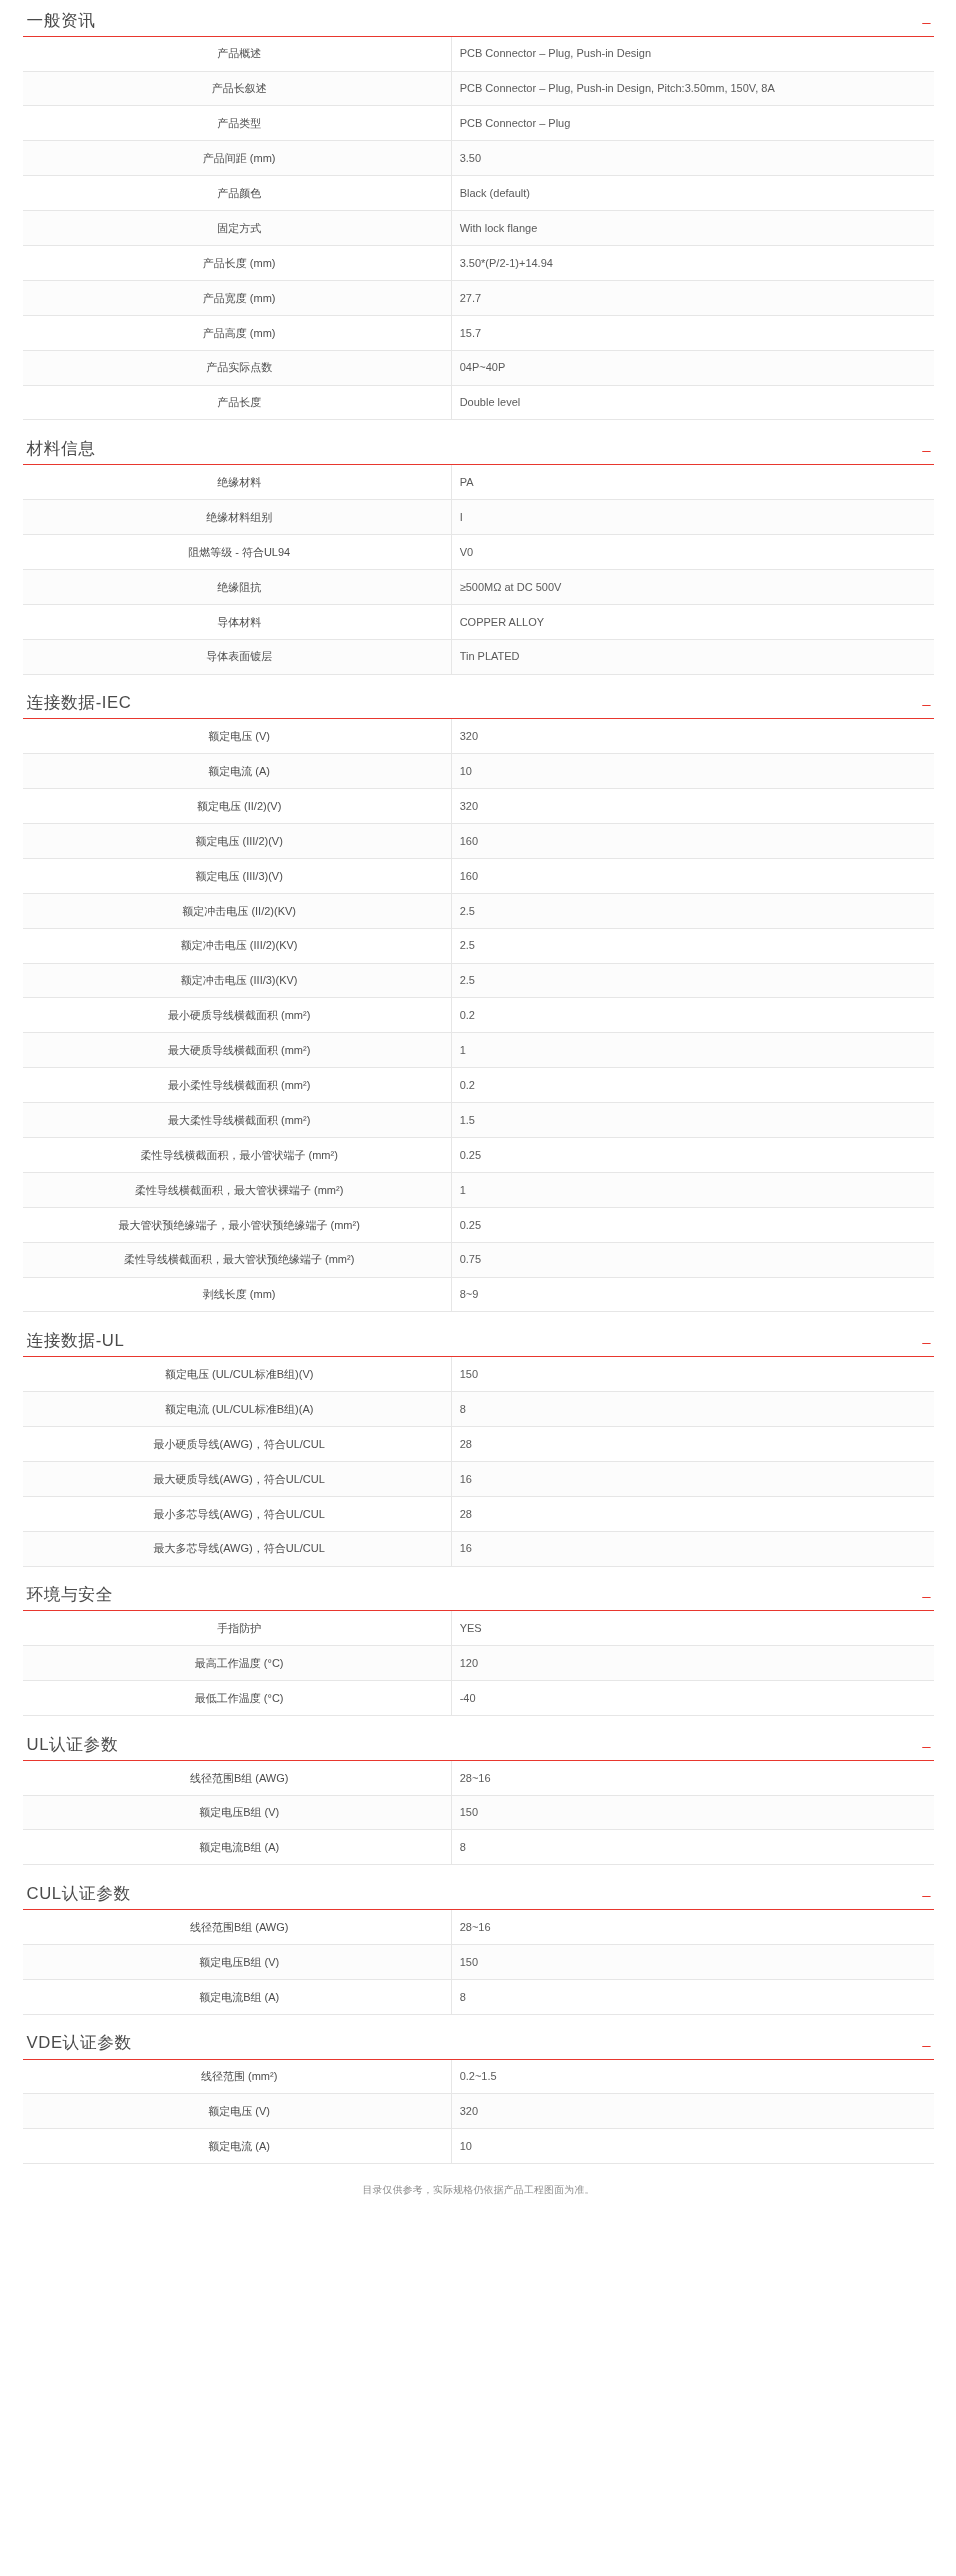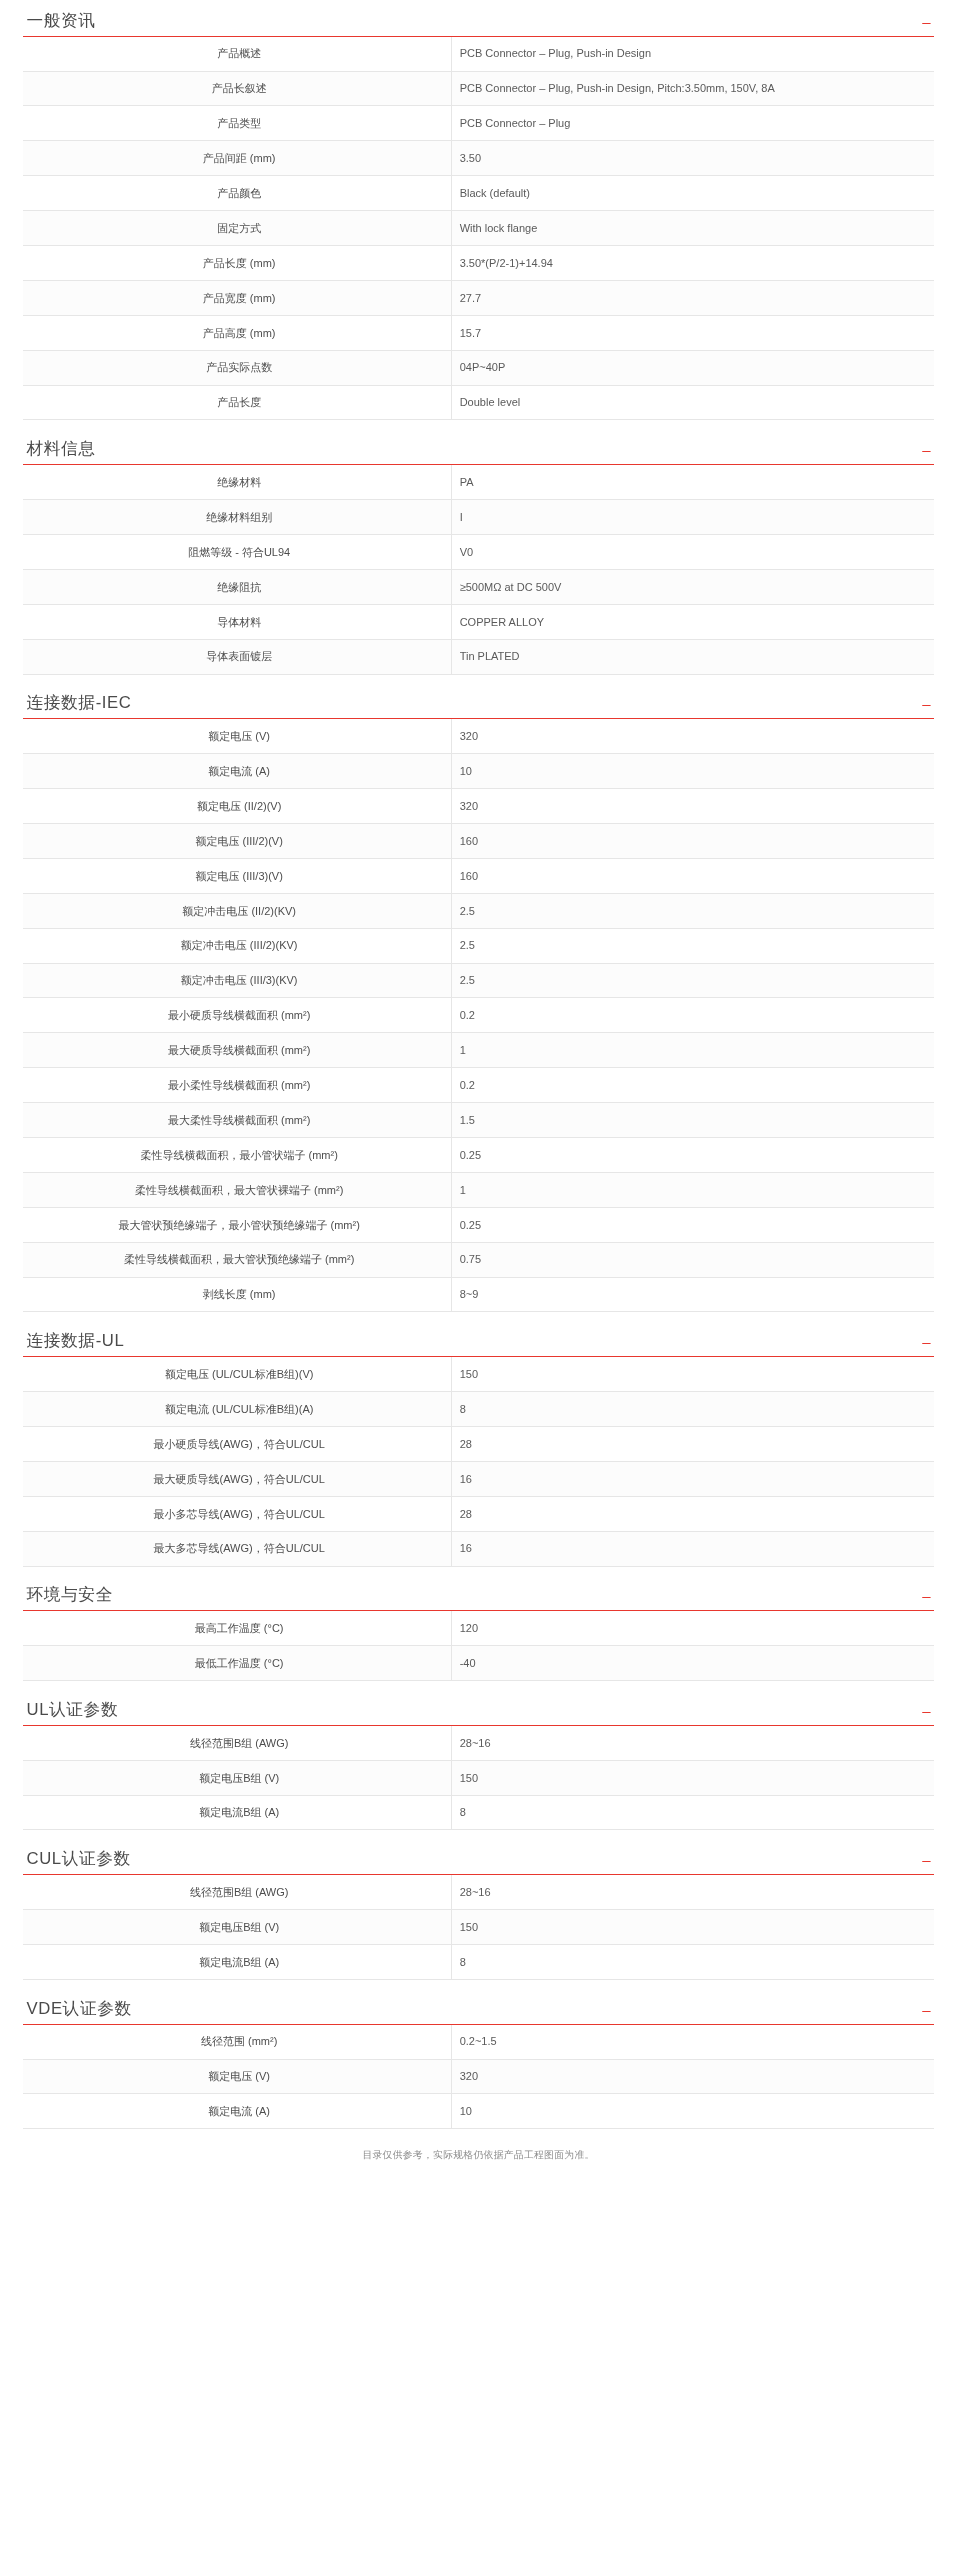--- a/index.html
+++ b/index.html
@@ -288,20 +288,24 @@
         </table>
       </div>
       <div class="section">
         <div class="section-header">
           <div class="section-title">环境与安全</div>
           <div class="section-toggle">–</div>
         </div>
         <table class="spec">
           <tbody>
             <tr>
+              <td class="k">手指防护</td>
+              <td class="v">YES</td>
+            </tr>
+            <tr>
               <td class="k">最高工作温度 (°C)</td>
               <td class="v">120</td>
             </tr>
             <tr>
               <td class="k">最低工作温度 (°C)</td>
               <td class="v">-40</td>
             </tr>
           </tbody>
         </table>
       </div>

